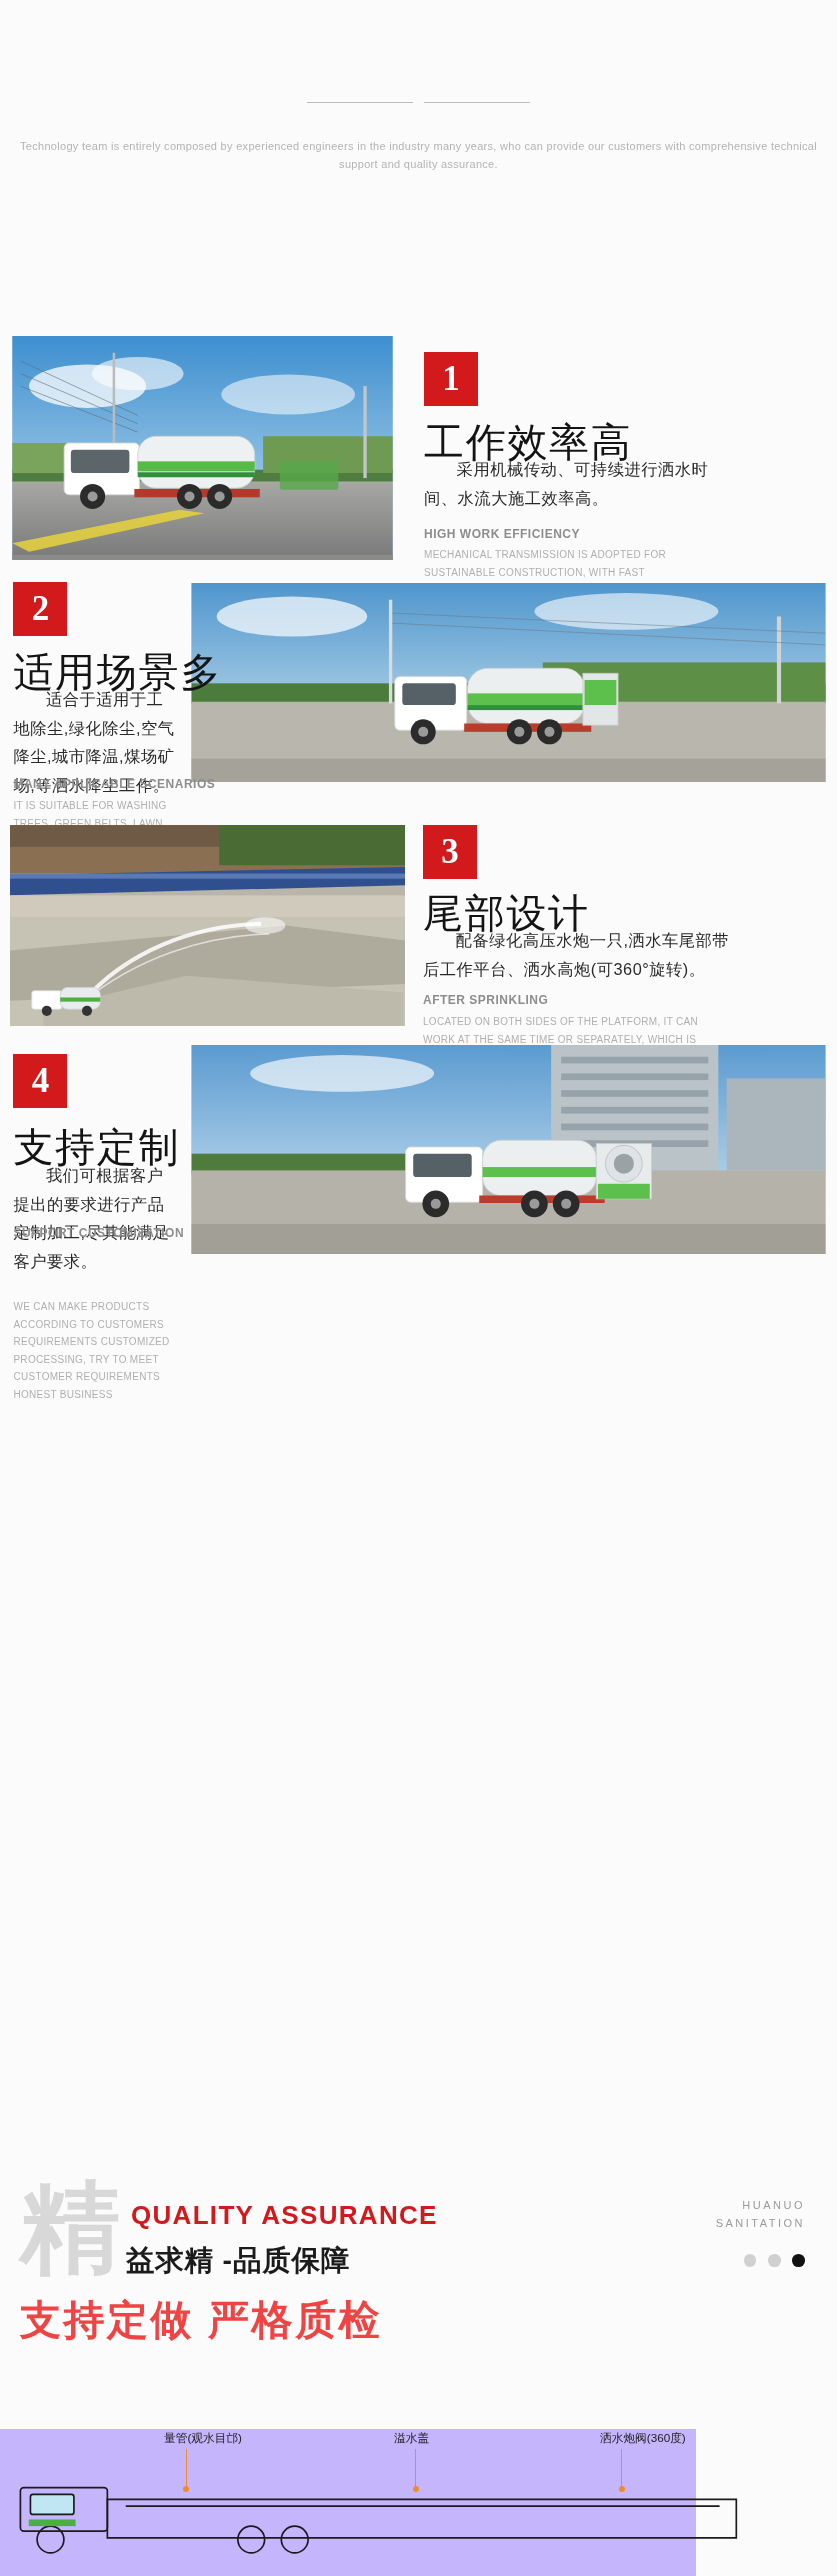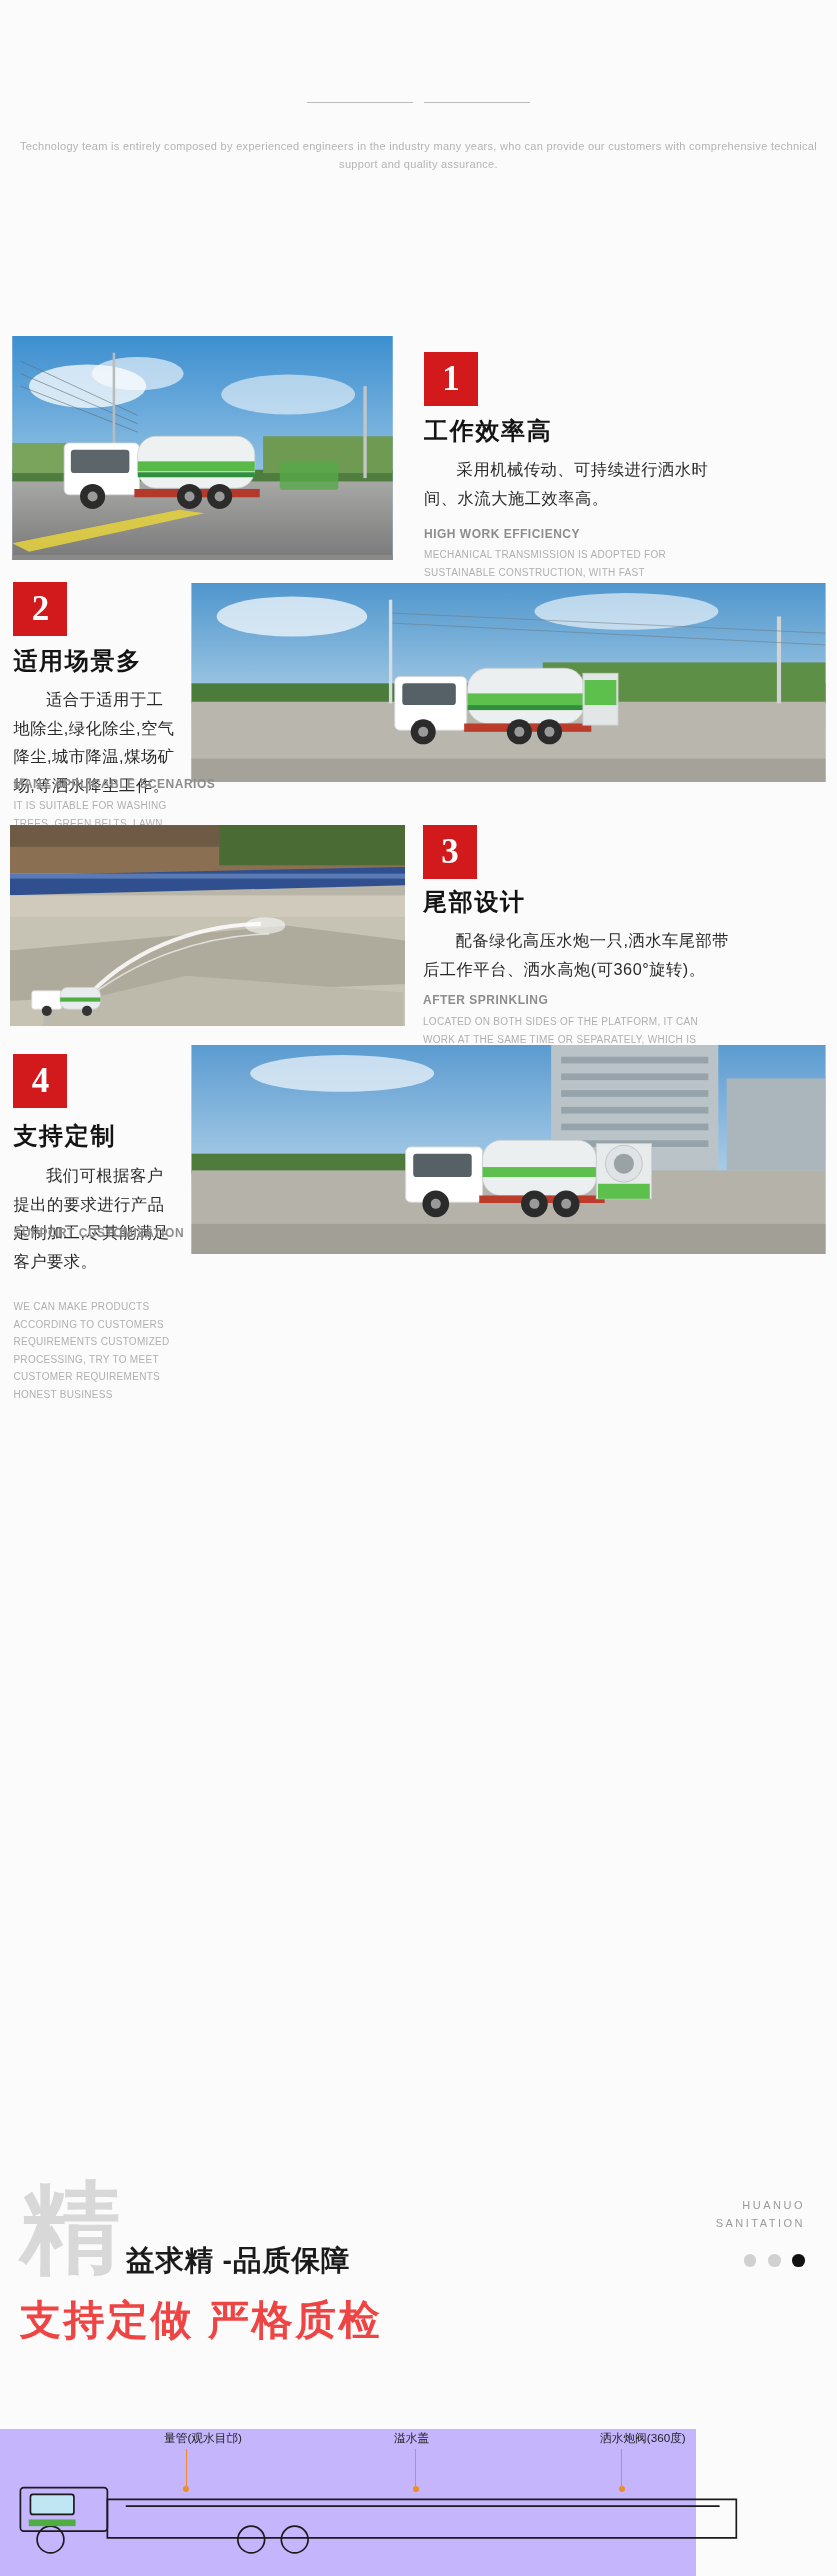--- a/index.html
+++ b/index.html
@@ -76,22 +76,22 @@
     background: #d2191c;
     color: #fff;
     font-size: 35px;
     font-weight: bold;
     line-height: 54px;
     text-align: center;
     font-family: "Liberation Serif", serif;
   }
   .sec-title {
     position: absolute;
-    font-size: 24px;
-    font-weight: bold;
+    font-size: 40px;
+    font-weight: normal;
     letter-spacing: 1.7px;
     color: #141414;
   }
   .sec-body {
     position: absolute;
     font-size: 16.3px;
     line-height: 1.75;
     color: #2a2a2a;
     letter-spacing: 0.5px;
   }
@@ -394,20 +394,21 @@
     <div class="sec-title" style="left:13.4px; top:946px;">支持定制</div>
     <div class="sec-body" style="left:13.4px; top:987px; width:166px;">
       <span class="indent">我们可根据客户提出的要求进行产品定制加工,尽其能满足客户要求。</span>
     </div>
     <div class="sec-en-title" style="left:13.4px; top:1052px;">SUPPORT CUSTOMIZATION</div>
     <div class="sec-en-body" style="left:13.4px; top:1124px; width:167px;">WE CAN MAKE PRODUCTS ACCORDING TO CUSTOMERS REQUIREMENTS CUSTOMIZED PROCESSING, TRY TO MEET CUSTOMER REQUIREMENTS HONEST BUSINESS</div>
   </div>
 
   <div class="brand">
     <div class="brand-big">精</div>
+    <div class="brand-qa">QUALITY ASSURANCE</div>
     <div class="brand-sub">益求精 -品质保障</div>
     <div class="brand-line">支持定做  严格质检</div>
     <div class="brand-right">
       <div>HUANUO</div>
       <div>SANITATION</div>
     </div>
     <div class="dots">
       <span class="dot"></span>
       <span class="dot"></span>
       <span class="dot on"></span>

